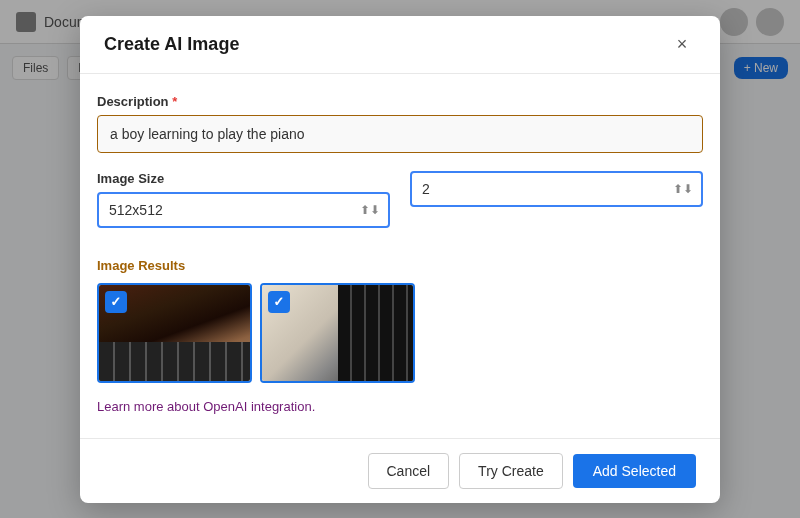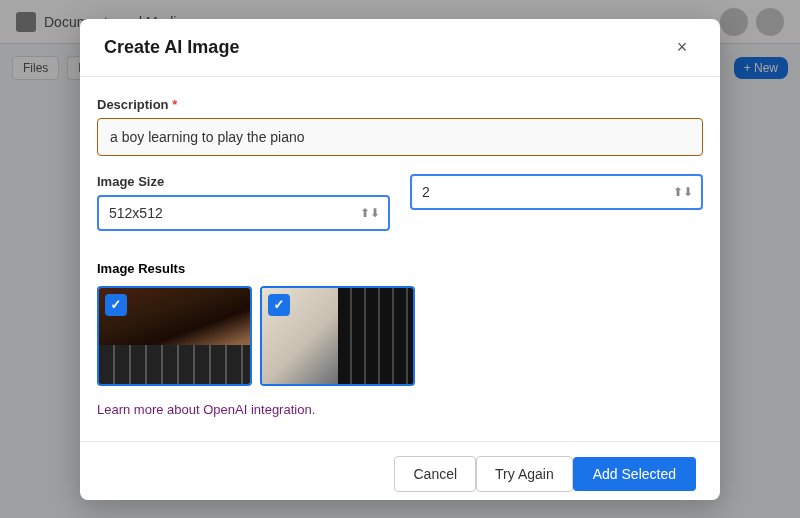--- a/index.html
+++ b/index.html
@@ -197,21 +197,21 @@
       transform: translateY(-50%);
       pointer-events: none;
       color: #888;
       font-size: 12px;
     }
 
     
     .section-label {
       font-size: 13px;
       font-weight: 600;
-      color: #000000;
+      color: #a16207;
       margin-bottom: 10px;
     }
     .image-results {
       display: flex;
       gap: 8px;
       margin-bottom: 16px;
     }
     .image-thumb {
       position: relative;
       width: 155px;
@@ -268,25 +268,25 @@
     .openai-link {
       font-size: 13px;
       color: #701a75;
       text-decoration: none;
       display: block;
       margin-bottom: 4px;
     }
 
     
     .modal-footer {
-      padding: 14px 24px 8px;
+      padding: 14px 24px 14px;
       display: flex;
       align-items: center;
       justify-content: flex-end;
-      gap: 0;
+      gap: 10px;
       border-top: 1px solid #e8e8e8;
     }
     .btn-cancel {
       background: #fff;
       border: 1px solid #ccc;
       border-radius: 4px;
       padding: 9px 18px;
       font-size: 14px;
       color: #333;
       cursor: pointer;
@@ -393,17 +393,17 @@
           <div class="check-badge">✓</div>
         </div>
       </div>
 
       
       <a href="#" class="openai-link">Learn more about OpenAI integration.</a>
     </div>
 
     <div class="modal-footer">
       <button class="btn-cancel">Cancel</button>
-      <button class="btn-try-again">Try Again</button>
+      <button class="btn-try-again">Try Create</button>
       <button class="btn-add-selected">Add Selected</button>
     </div>
   </div>
 </div>
 
 </body></html>

